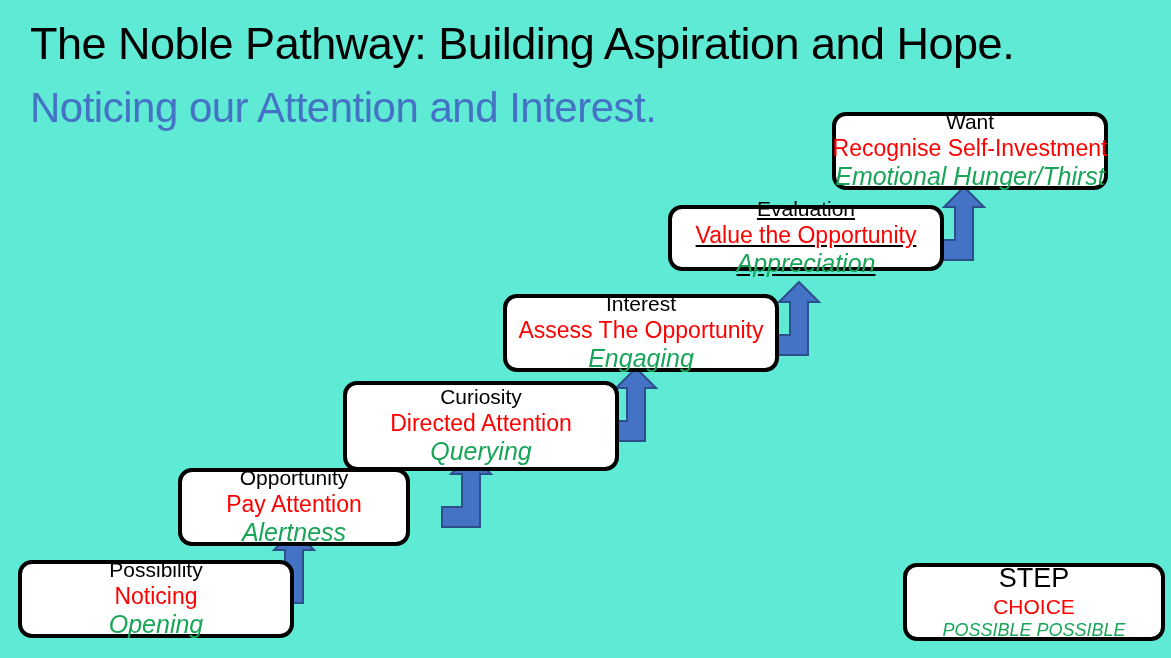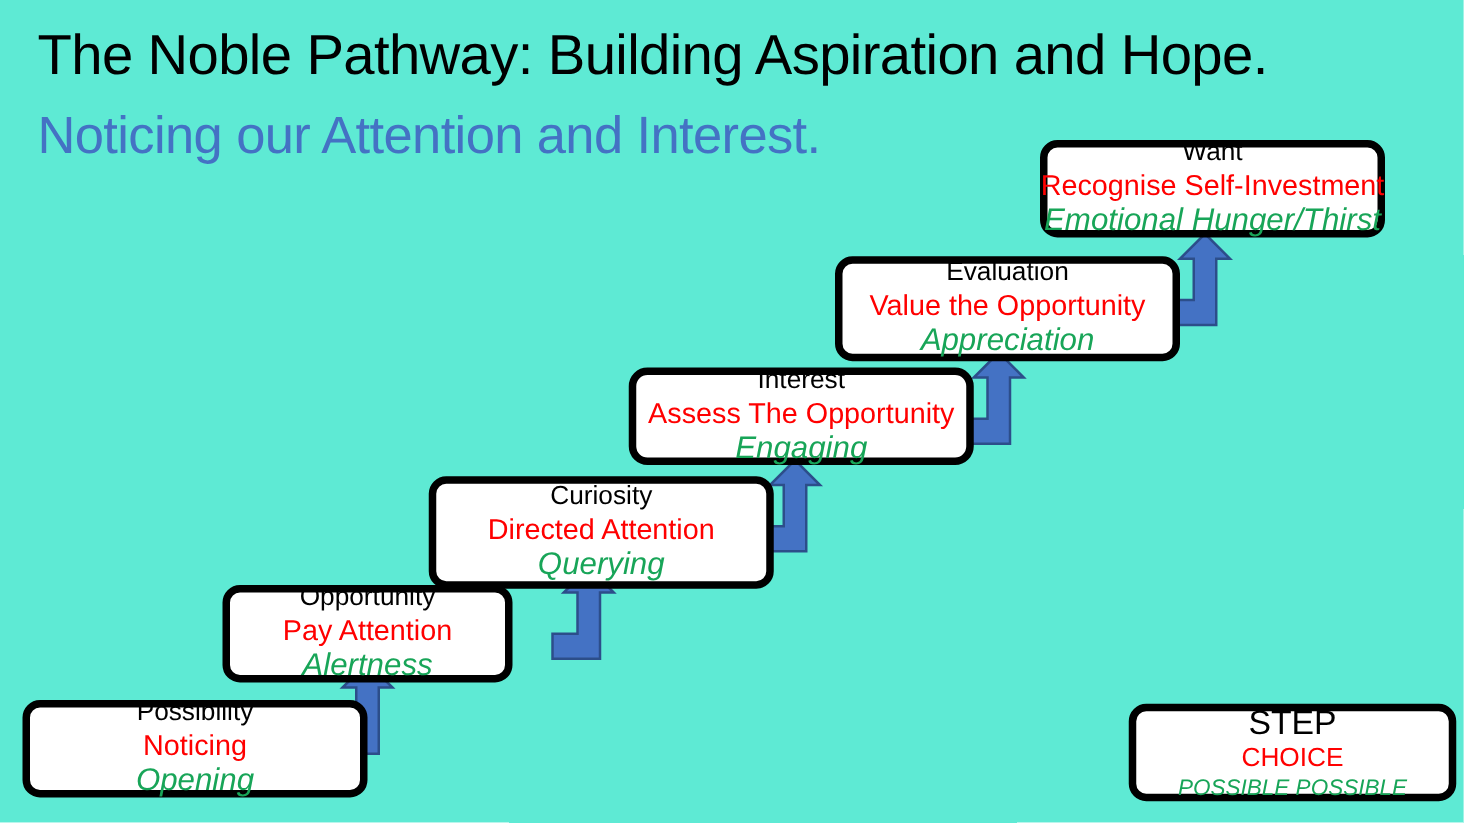--- a/index.html
+++ b/index.html
@@ -40,21 +40,21 @@
     font-weight: 400;
     letter-spacing: -0.5px;
     white-space: nowrap;
   }
 
   
   .step-box {
     position: absolute;
     box-sizing: border-box;
     background: #ffffff;
-    border: 6px solid #000000;
+    border: 4px solid #000000;
     border-radius: 14px;
     display: flex;
     flex-direction: column;
     align-items: center;
     justify-content: center;
     padding: 4px 10px;
     z-index: 5;
   }
   .step-title {
     color: #000000;
@@ -132,27 +132,27 @@
     <div class="step-choice">Pay Attention</div>
     <div class="step-feeling">Alertness</div>
   </div>
 
   <div class="step-box" style="left:343px; top:381px; width:276px; height:90px;">
     <div class="step-title">Curiosity</div>
     <div class="step-choice">Directed Attention</div>
     <div class="step-feeling">Querying</div>
   </div>
 
-  <div class="step-box" style="left:503px; top:294px; width:276px; height:78px;border-radius:15px;">
+  <div class="step-box" style="left:503px; top:294px; width:276px; height:78px;">
     <div class="step-title">Interest</div>
     <div class="step-choice">Assess The Opportunity</div>
     <div class="step-feeling">Engaging</div>
   </div>
 
-  <div class="step-box" style="left:668px; top:205px; width:276px; height:84px;">
+  <div class="step-box" style="left:668px; top:205px; width:276px; height:66px;text-decoration:underline;">
     <div class="step-title">Evaluation</div>
     <div class="step-choice">Value the Opportunity</div>
     <div class="step-feeling">Appreciation</div>
   </div>
 
   <div class="step-box" style="left:832px; top:112px; width:276px; height:78px;">
     <div class="step-title">Want</div>
     <div class="step-choice">Recognise Self-Investment</div>
     <div class="step-feeling">Emotional Hunger/Thirst</div>
   </div>

